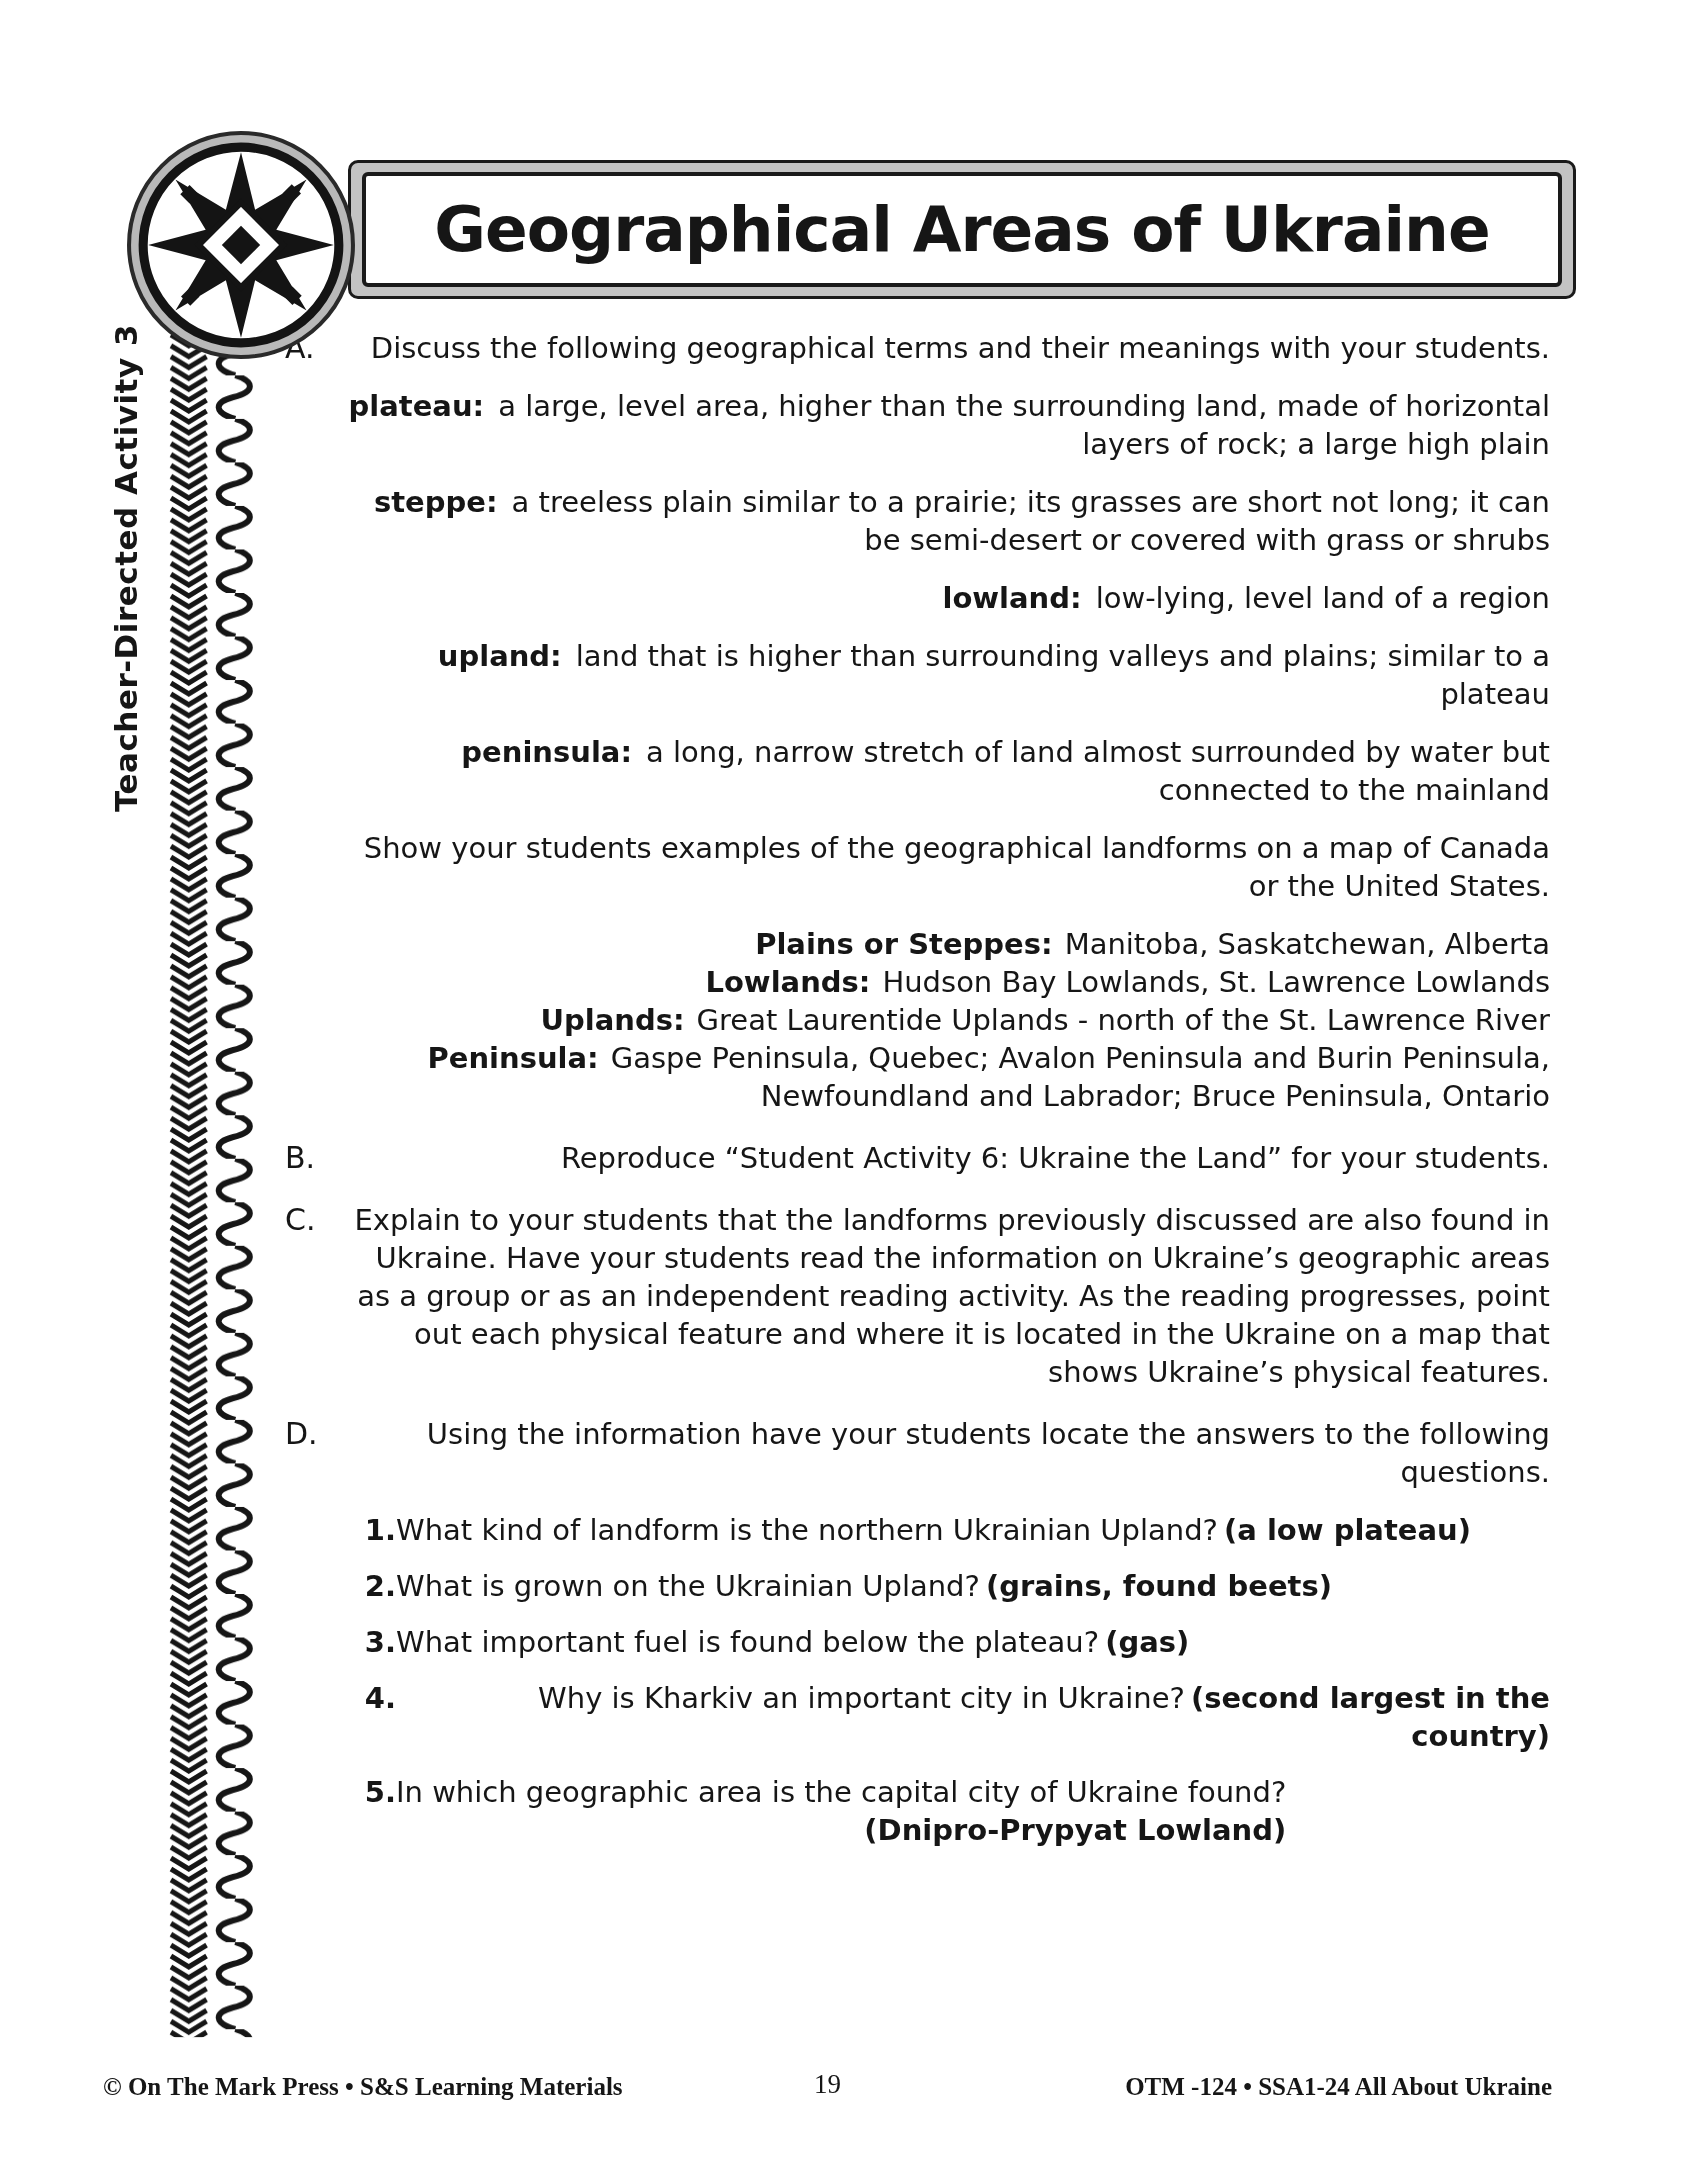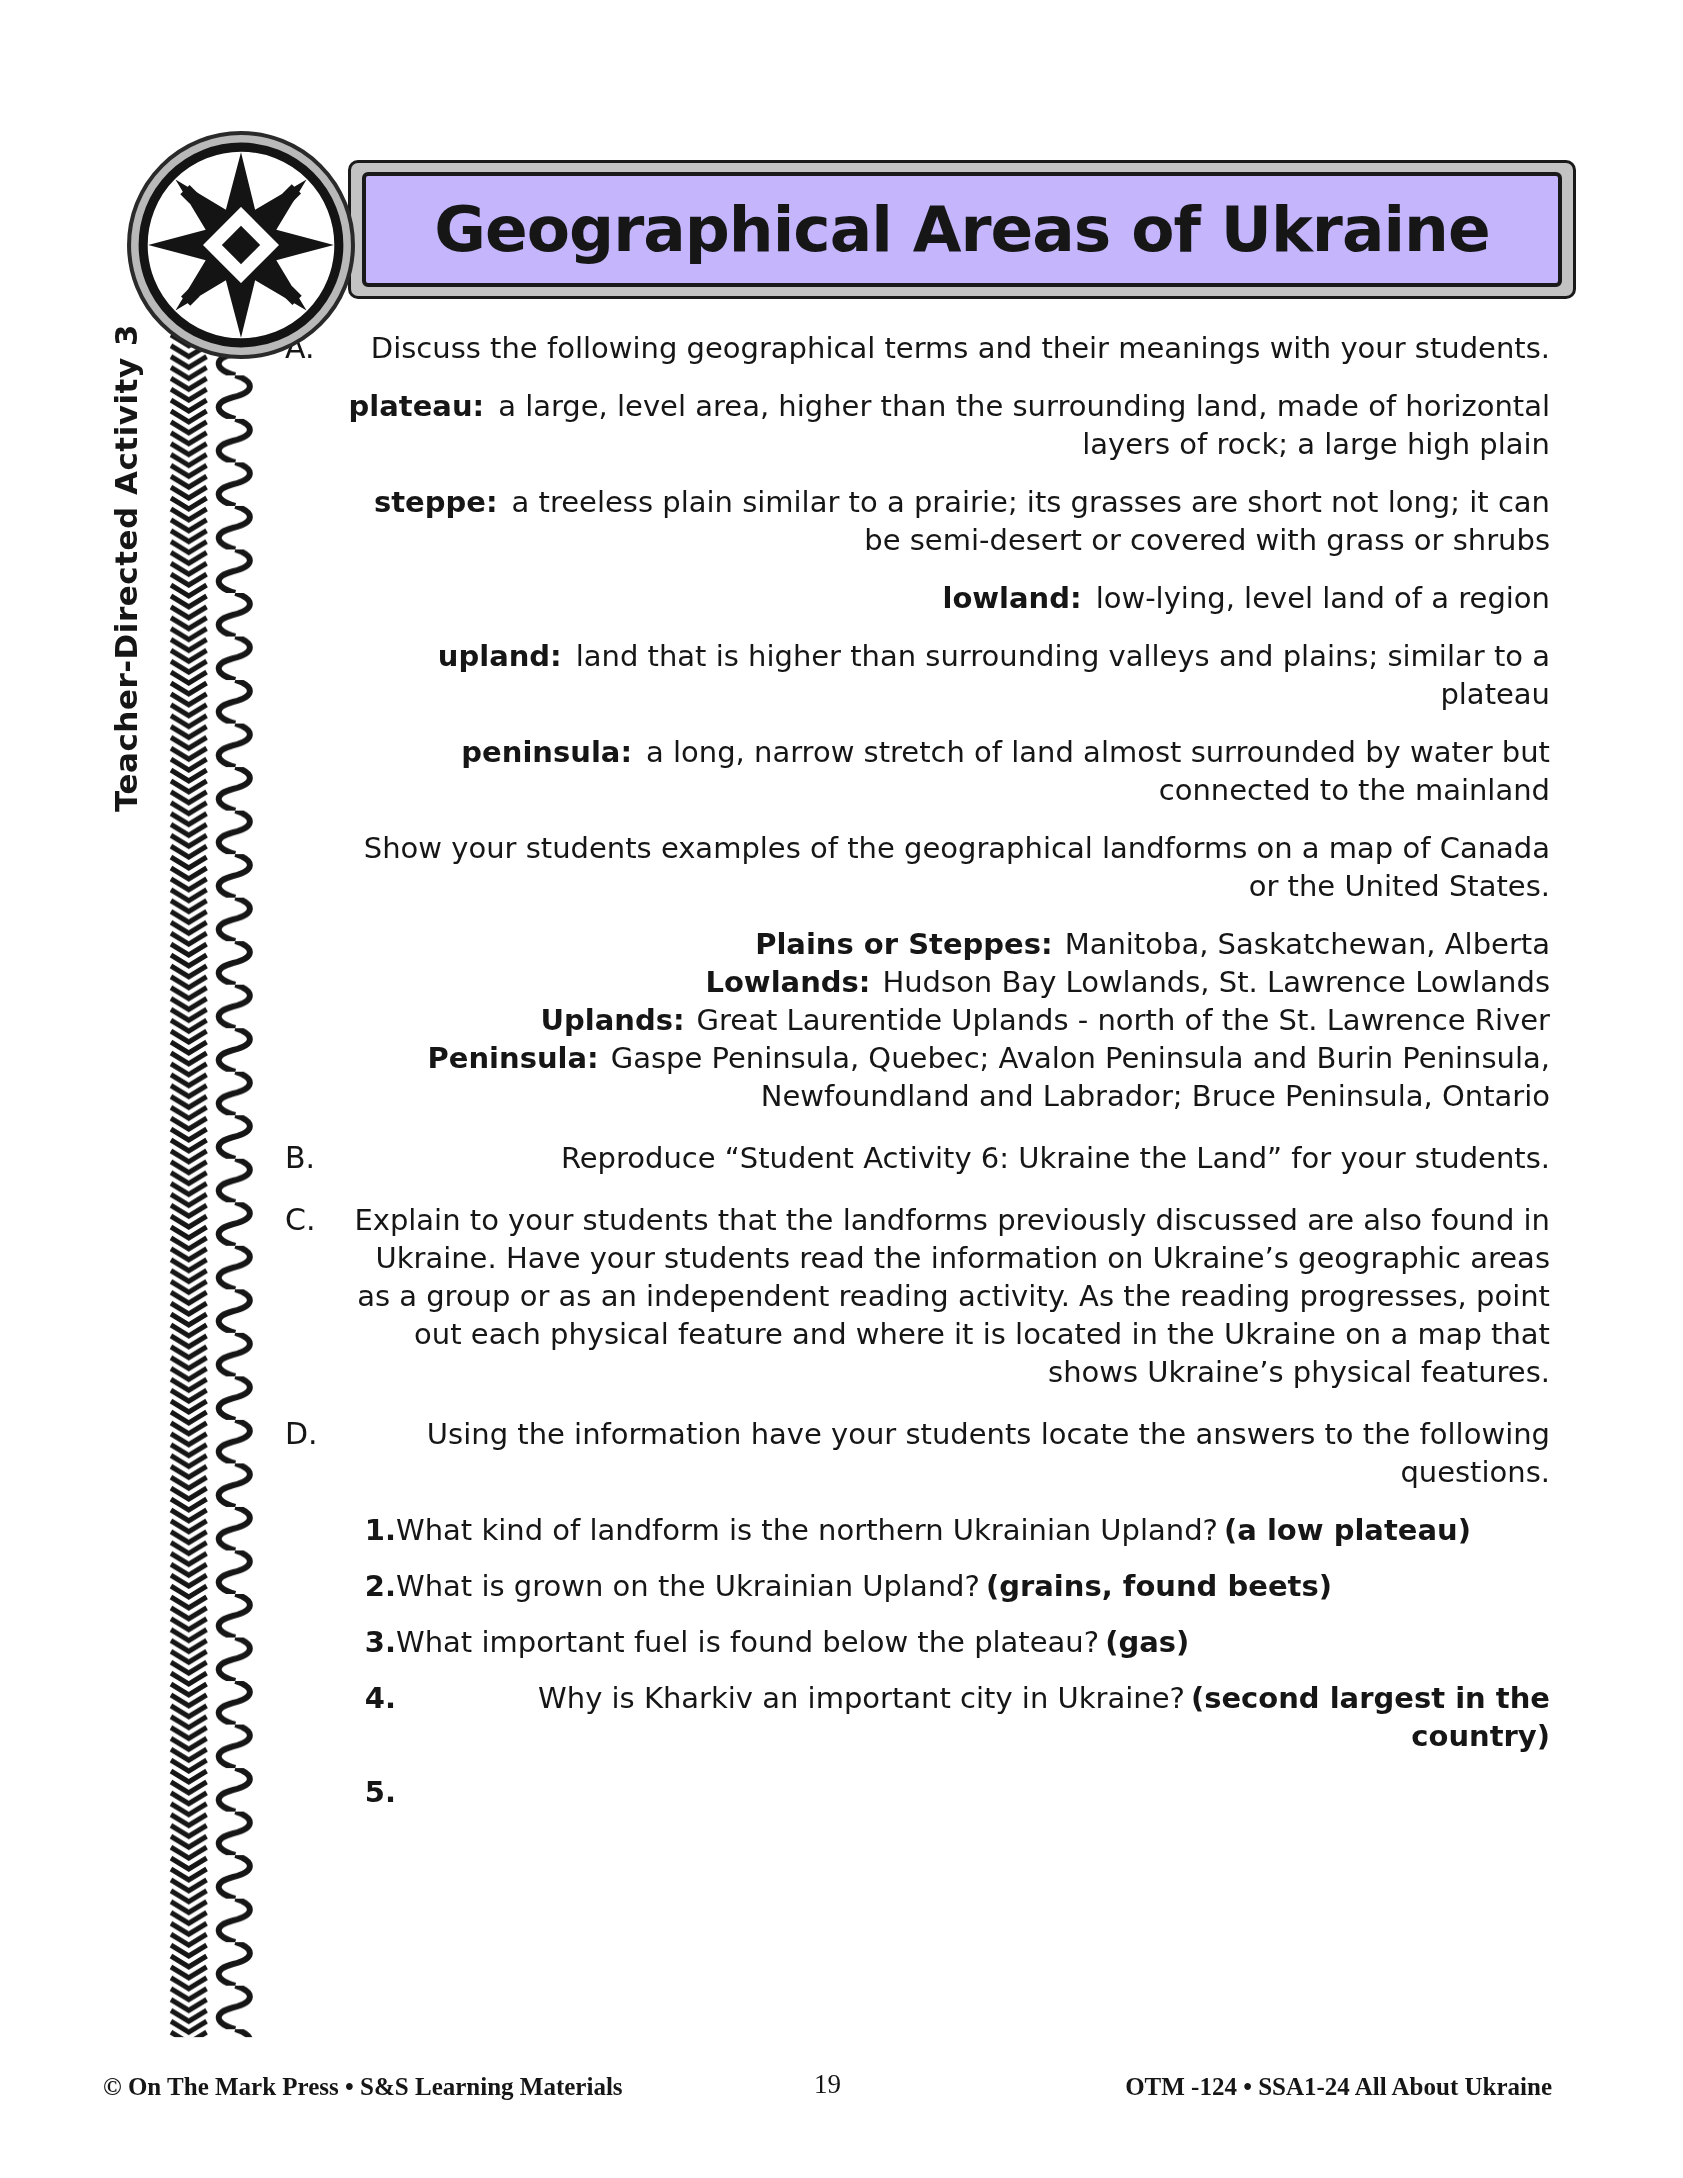--- a/index.html
+++ b/index.html
@@ -10,21 +10,21 @@
     font-family:"DejaVu Sans", sans-serif;
   }
 
   
   .banner {
     position:absolute; left:348px; top:160px; width:1228px; height:139px;
     background:#c3c3c3; border:3px solid #1a1a1a; border-radius:10px;
     padding:9px 11px;
   }
   .banner-inner {
-    width:100%; height:100%; background:#c4b5fd;
+    width:100%; height:100%; background:#ffffff;
     border:4px solid #1a1a1a; border-radius:6px;
     display:flex; align-items:center; justify-content:center;
   }
   .banner-inner h1 {
     font-size:63px; font-weight:bold; letter-spacing:-1px; white-space:nowrap;
     font-family:"DejaVu Sans", sans-serif;
   }
   .emblem { position:absolute; left:125px; top:129px; width:232px; height:232px; z-index:5; }
 
   
@@ -166,20 +166,21 @@
         <div class="question">
           <span class="qnum">3.</span>
           <span class="qtext"><span>What important fuel is found below the plateau?</span><b>(gas)</b></span>
         </div>
         <div class="question">
           <span class="qnum">4.</span>
           <span class="qtext"><span>Why is Kharkiv an important city in Ukraine?</span><b>(second largest in the country)</b></span>
         </div>
         <div class="question">
           <span class="qnum">5.</span>
+          <span class="qtext"><span>In which geographic area is the capital city of Ukraine found?</span><b class="block-answer">(Dnipro-Prypyat Lowland)</b></span>
         </div>
       </div>
     </section>
 
   </main>
 
   <div class="footer">
     <span class="f-left">© On The Mark Press • S&amp;S Learning Materials</span>
     <span class="f-page">19</span>
     <span class="f-right">OTM -124 • SSA1-24 All About Ukraine</span>

